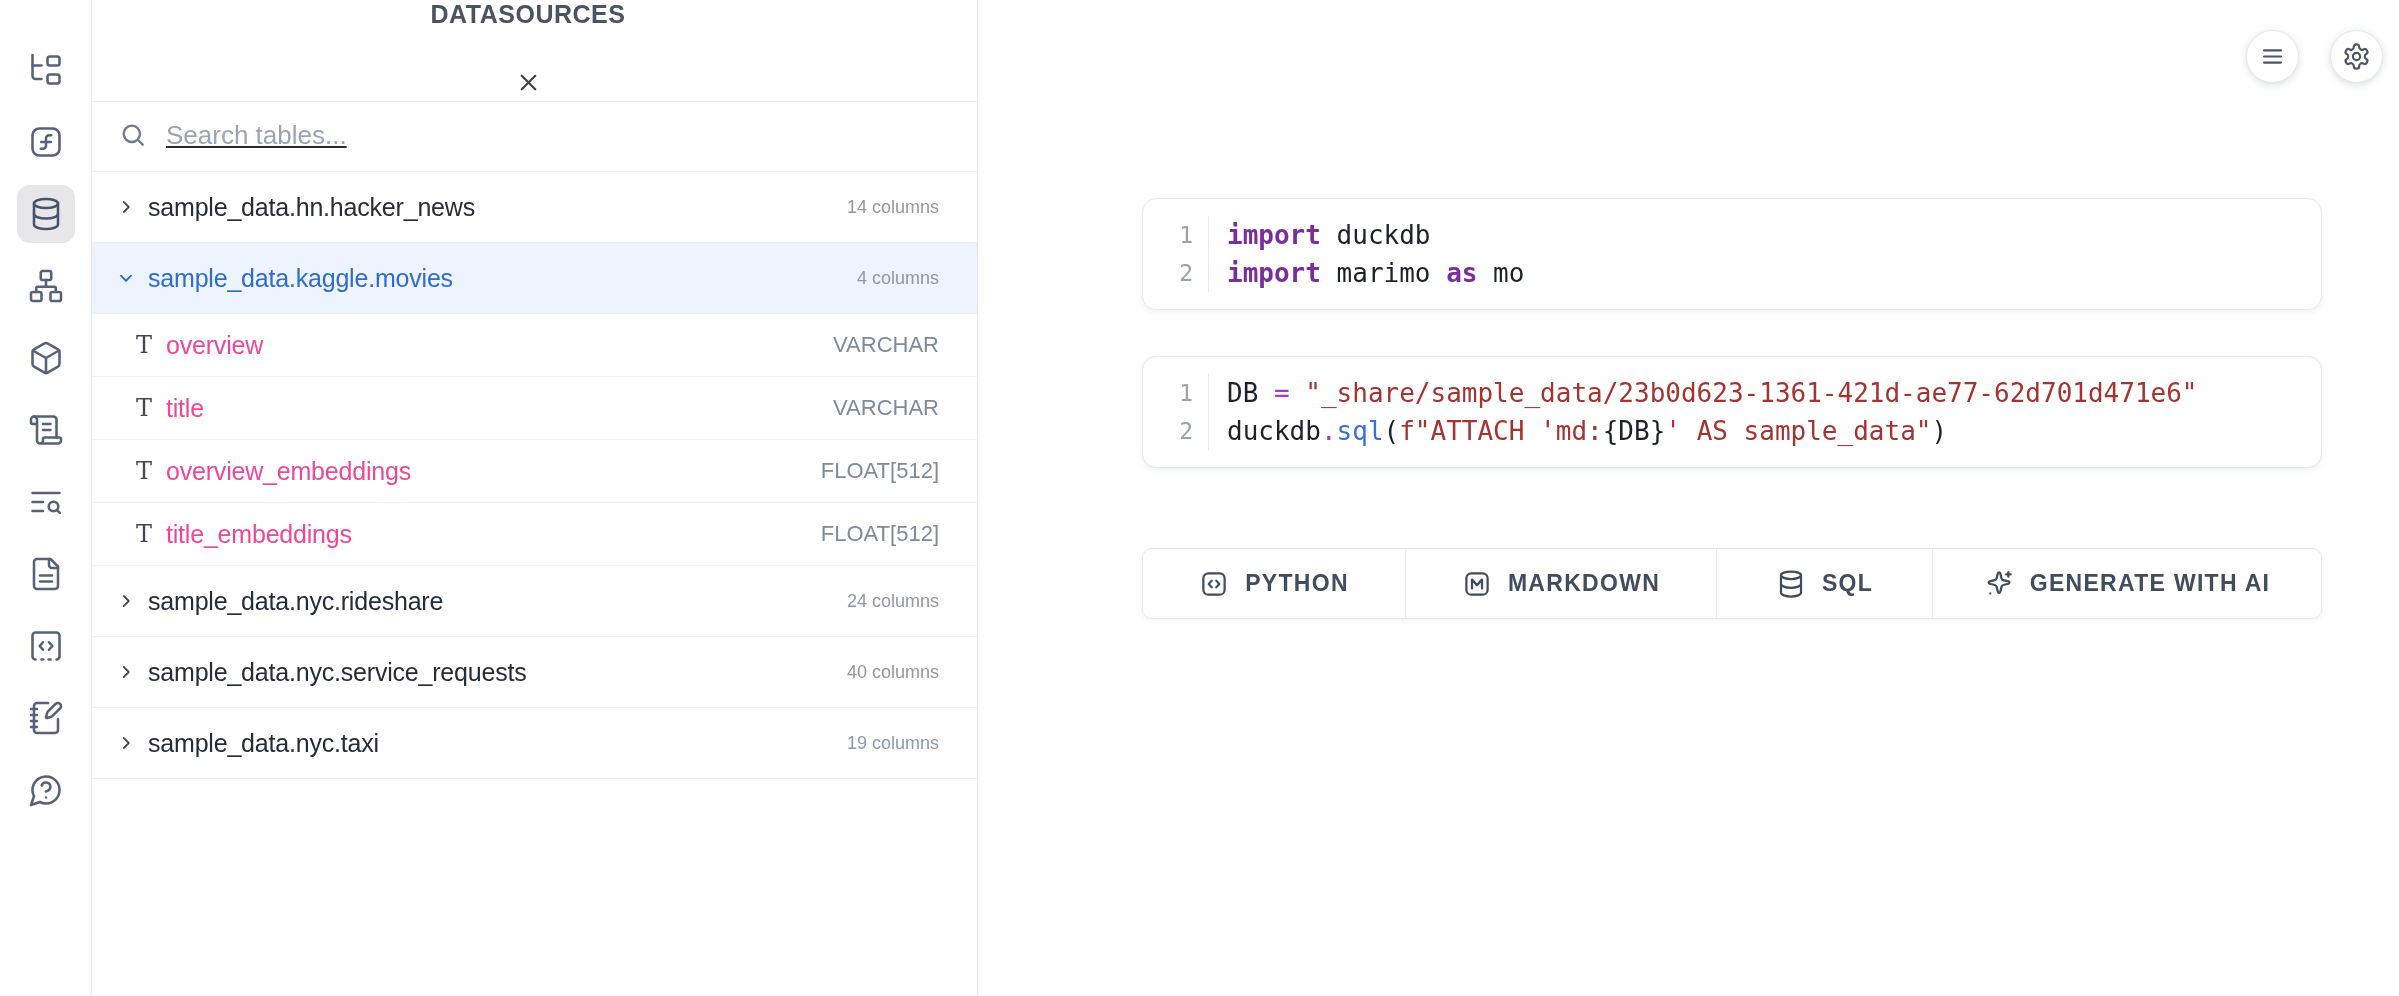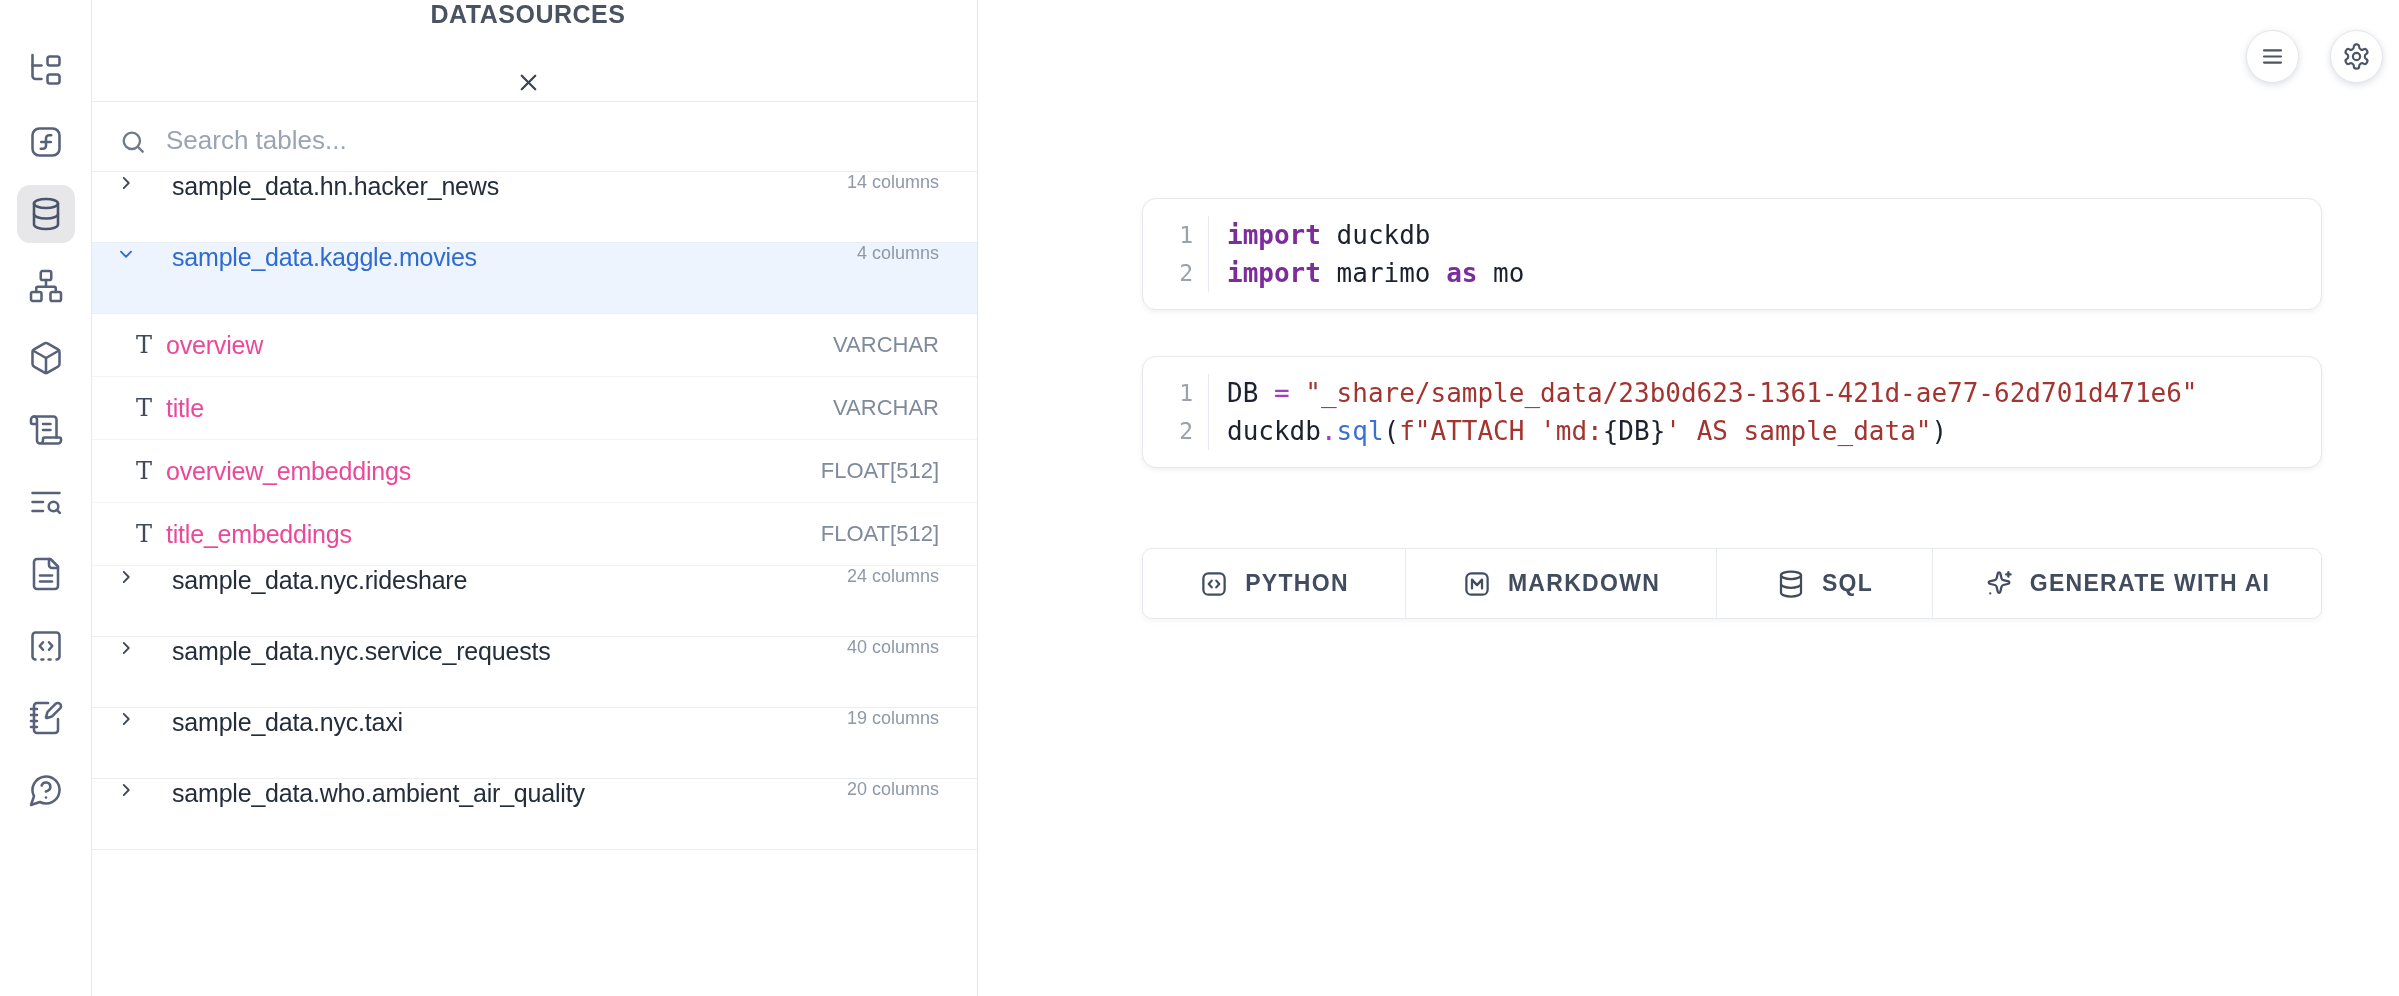--- a/index.html
+++ b/index.html
@@ -14,26 +14,26 @@
   .rail-btn.active { background:#e7e7ea; color:#49536a; }
   .rail-btn svg { width:36px; height:36px; }
 
   
   .panel { width:886px; flex-shrink:0; border-right:1px solid #e2e6eb; display:flex; flex-direction:column; background:#fff; }
   .panel-header { height:102px; flex-shrink:0; display:flex; align-items:center; justify-content:space-between; padding:0 42px 0 29px; border-bottom:1px solid #e9edf1;flex-direction:column; }
   .panel-title { font-size:25px; font-weight:700; color:#4a5361; letter-spacing:0.5px; }
   .close-btn { width:38px; height:38px; background:none; border:none; cursor:pointer; color:#3c4554; display:flex; align-items:center; justify-content:center; }
   .close-btn svg { width:27px; height:27px; stroke-width:2; }
 
-  .search-row { height:70px; flex-shrink:0; display:flex; align-items:flex-end; gap:19px; padding:0 37px 15px 27px; border-bottom:1px solid #e9edf1; }
+  .search-row { height:70px; flex-shrink:0; display:flex; align-items:center; gap:19px; padding:0 37px 3px 27px; border-bottom:1px solid #e9edf1;text-decoration:underline; }
   .search-row svg { width:28px; height:28px; color:#6f7a8c; stroke-width:2; }
   .search-input { flex:1; border:none; outline:none; font-size:26px; color:#232c3a; font-family:inherit; background:transparent; }
   .search-input::placeholder { color:#9aa4b4; }
 
-  .tbl-row { height:71px; display:flex; padding:0 38px 0 23px; border-bottom:1px solid #eaedf2; cursor:pointer;gap:24px; }
+  .tbl-row { height:71px; display:flex; align-items:center; padding:0 38px 0 23px; border-bottom:1px solid #eaedf2; cursor:pointer; }
   .tbl-row .chev { width:22px; height:22px; color:#3e4857; flex-shrink:0; }
   .tbl-row .chev svg { width:22px; height:22px; stroke-width:2; }
   .tbl-name { margin-left:11px; font-size:25px; color:#242d3b; flex:1; letter-spacing:-0.2px; }
   .tbl-count { font-size:18px; color:#8e98a8; }
   .tbl-row.selected { background:#edf4fd; }
   .tbl-row.selected .tbl-name, .tbl-row.selected .chev { color:#2f6bd0; }
 
   .col-row { height:63px; display:flex; align-items:center; padding:0 38px 0 41px; border-bottom:1px solid #f1f4f7; cursor:pointer; }
   .col-glyph { font-family:"DejaVu Serif", serif; font-size:24px; color:#404a59; width:22px; text-align:center; flex-shrink:0; }
   .col-name { margin-left:11px; font-size:25px; color:#ec4899; flex:1; letter-spacing:-0.2px; }
@@ -241,29 +241,20 @@
       <span class="tbl-count">40 columns</span>
     </div>
     <div class="tbl-row">
       <span class="chev">
           <svg class="ic" viewBox="0 0 24 24">
             <path d="m9.5 6.5 5.5 5.5-5.5 5.5"></path>
           </svg>
         </span>
       <span class="tbl-name">sample_data.nyc.taxi</span>
       <span class="tbl-count">19 columns</span>
-    </div>
-    <div class="tbl-row">
-      <span class="chev">
-          <svg class="ic" viewBox="0 0 24 24">
-            <path d="m9.5 6.5 5.5 5.5-5.5 5.5"></path>
-          </svg>
-        </span>
-      <span class="tbl-name">sample_data.who.ambient_air_quality</span>
-      <span class="tbl-count">20 columns</span>
     </div>
 
   </div>
 </aside>
 
 <main class="main">
 
   <div class="top-actions">
     <button class="circle-btn">
       <svg class="ic" viewBox="0 0 24 24">

